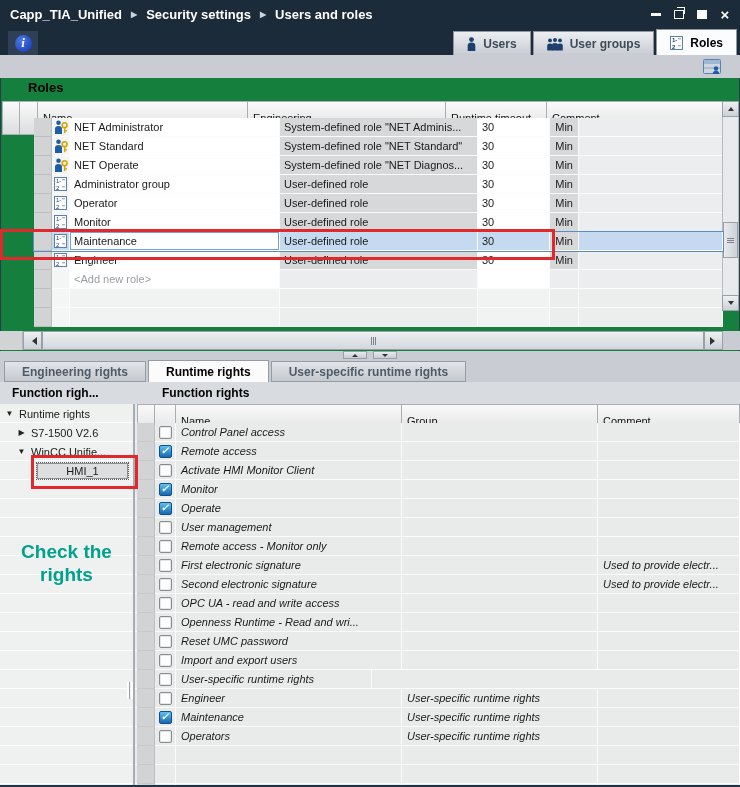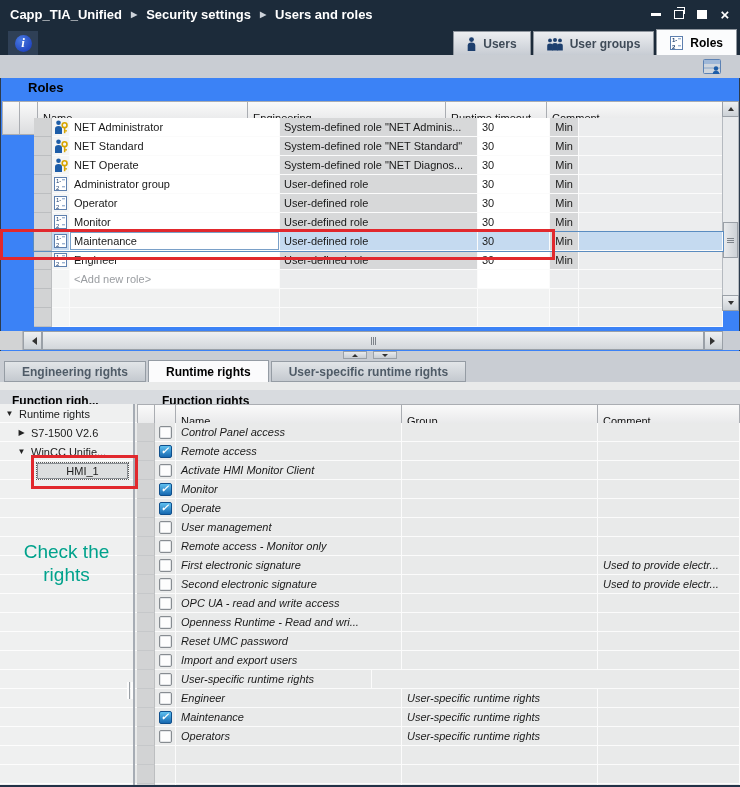--- a/index.html
+++ b/index.html
@@ -1,16 +1,16 @@
 <!DOCTYPE html>
 <html><head>
 <meta charset="utf-8">
 <style>
   html,body{margin:0;padding:0;background:#8a919b;}
-  .window{position:relative;width:740px;height:787px;background:#3b82f6;
+  .window{position:relative;width:740px;height:787px;background:#15803d;
     font-family:"Liberation Sans",sans-serif;font-size:11px;color:#1a1a1a;
     overflow:hidden;box-shadow:inset 0 0 0 1px #2c3b4d;}
 
   
   .titlebar{position:absolute;top:0;left:0;right:0;height:29px;background:#1c2b3a;display:flex;align-items:center;}
   .breadcrumb{margin-left:10px;display:flex;align-items:center;gap:9px;color:#fff;font-weight:bold;font-size:13px;}
   .crumb{cursor:default;}
   .crumb-sep{color:#cdd3da;font-size:8px;line-height:1;}
   .win-controls{margin-left:auto;margin-right:9px;display:flex;align-items:center;gap:11px;}
   .wc{display:inline-flex;align-items:center;justify-content:center;width:12px;height:12px;}
@@ -93,34 +93,34 @@
   .split-btn .tri.down{border-top-width:3px;border-left-width:3px;border-right-width:3px;}
 
   
   .rights-tabs{position:absolute;top:360px;left:0;right:0;height:22px;display:flex;gap:2px;padding-left:4px;align-items:flex-end;background:#c9cdd3;}
   .rtab{box-sizing:border-box;height:21px;display:flex;align-items:center;justify-content:center;padding:0 17px;
     background:linear-gradient(#e2e5e8,#c4c9cf);border:1px solid #959ca4;color:#4f5b67;font-weight:bold;font-size:12px;white-space:nowrap;}
   .rtab.active{height:22px;background:#fbfbfc;color:#000;border-bottom:none;}
 
   
   .bottom{position:absolute;top:382px;left:0;right:0;bottom:0;background:#e9eaea;}
-  .band{position:absolute;top:8px;left:0;right:0;height:22px;background:#d8dbdf;border-bottom:1px solid #c0c4c9;}
+  .band{position:absolute;top:0;left:0;right:0;height:22px;background:#d8dbdf;border-bottom:1px solid #c0c4c9;}
   .band .bt1{position:absolute;left:12px;top:4px;font-size:12px;font-weight:bold;color:#000;white-space:nowrap;}
   .band .bt2{position:absolute;left:162px;top:4px;font-size:12px;font-weight:bold;color:#000;}
 
   
   .tree{position:absolute;top:22px;left:0;width:133px;bottom:0;border-right:2px solid #a6acb4;
     background:repeating-linear-gradient(to bottom,#eff0f0 0 18px,#fdfdfd 18px 19px);}
   .titem{height:19px;display:flex;align-items:center;gap:5px;box-sizing:border-box;cursor:default;}
   .tarrow{width:9px;font-size:8px;color:#222;text-align:center;}
   .tlabel{white-space:nowrap;overflow:hidden;}
   .titem.sel{padding-left:0!important;}
   .titem.sel .tlabel{margin-left:37px;width:91px;height:16px;box-sizing:border-box;background:#dcdedf;
     border:1px solid #8a8f94;outline:1px dotted #5a5a5a;display:flex;align-items:center;justify-content:center;}
-  .tree-note{position:absolute;left:0;top:158px;width:133px;text-align:center;font-size:19px;line-height:23px;font-weight:normal;color:#00a28c;}
+  .tree-note{position:absolute;left:0;top:158px;width:133px;text-align:center;font-size:19px;line-height:23px;font-weight:bold;color:#00a28c;}
   .vsplit-handle{position:absolute;left:127px;top:300px;width:6px;height:17px;
     background:repeating-linear-gradient(to right,#fdfdfd 0 2px,#9aa0a6 2px 3px,transparent 3px 4px);}
 
   
   .frpanel{position:absolute;top:22px;left:135px;right:0;bottom:0;
     background:repeating-linear-gradient(to bottom,#e9eaea 0 18px,#fbfbfb 18px 19px);}
   .fr-head{display:flex;height:19px;margin-left:2px;}
   .fr-head .hc{border-color:#aaadb2;}
   .fw-rh{width:18px;} .fw-cb{width:21px;} .fw-nm{width:226px;} .fw-gr{width:196px;} .fw-cm{flex:1;}
   .frow{display:flex;height:19px;margin-left:2px;font-style:italic;}

